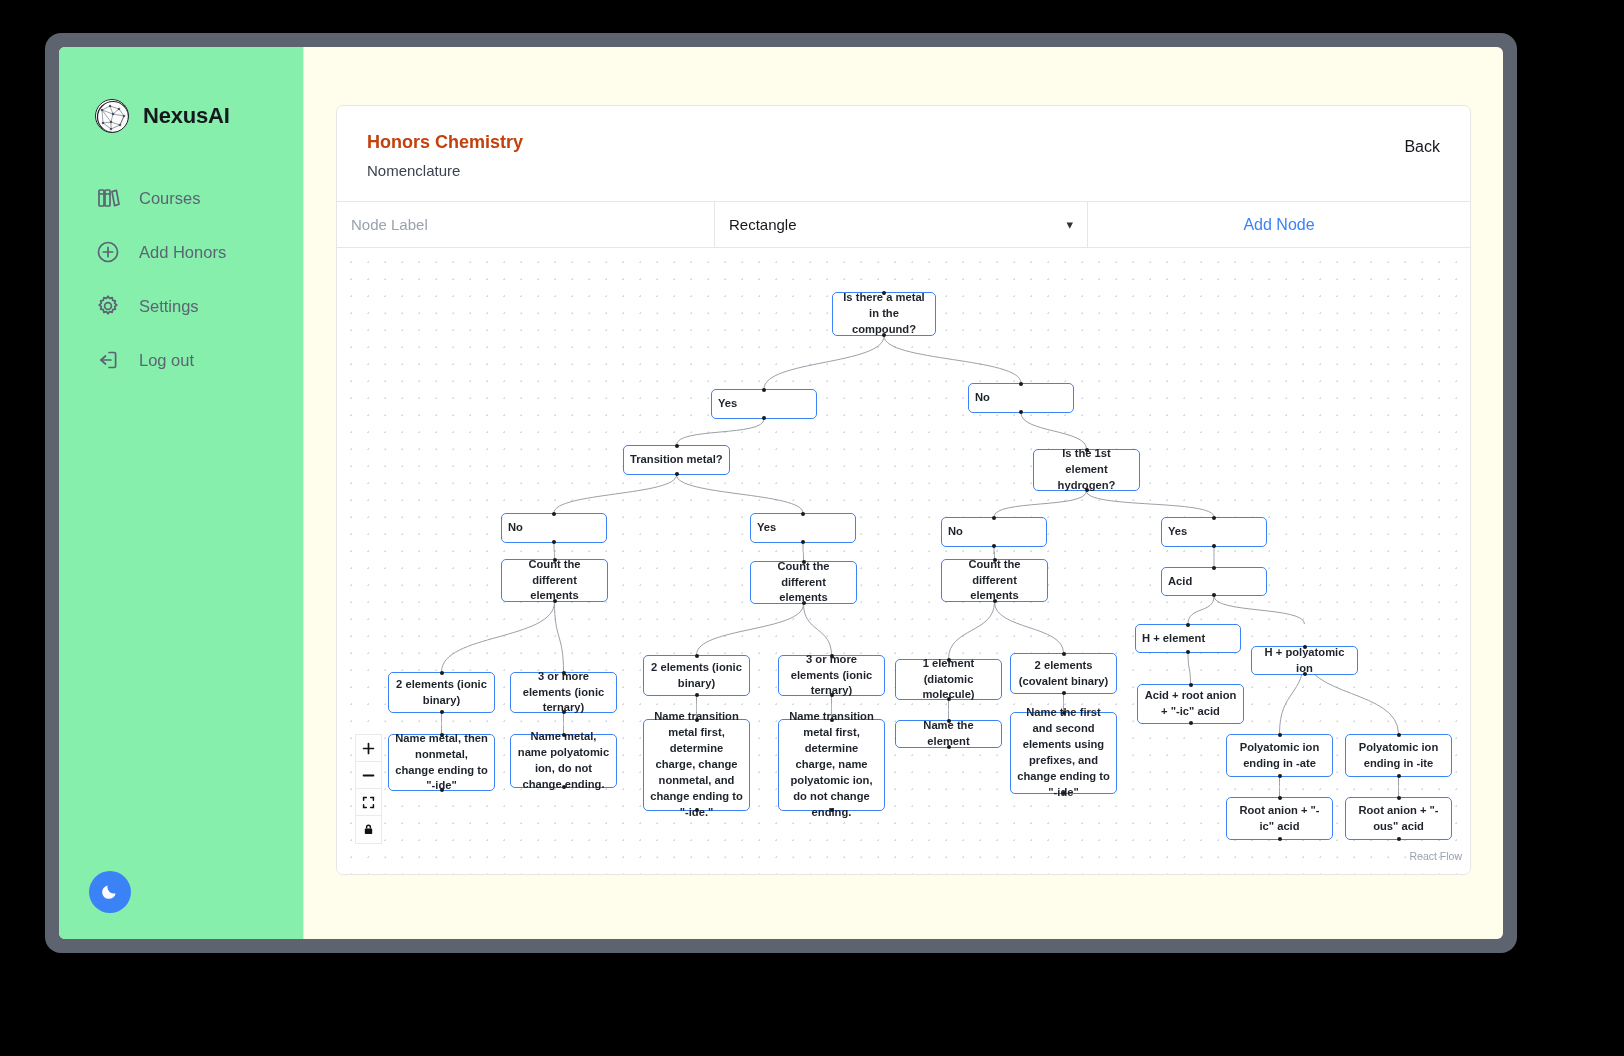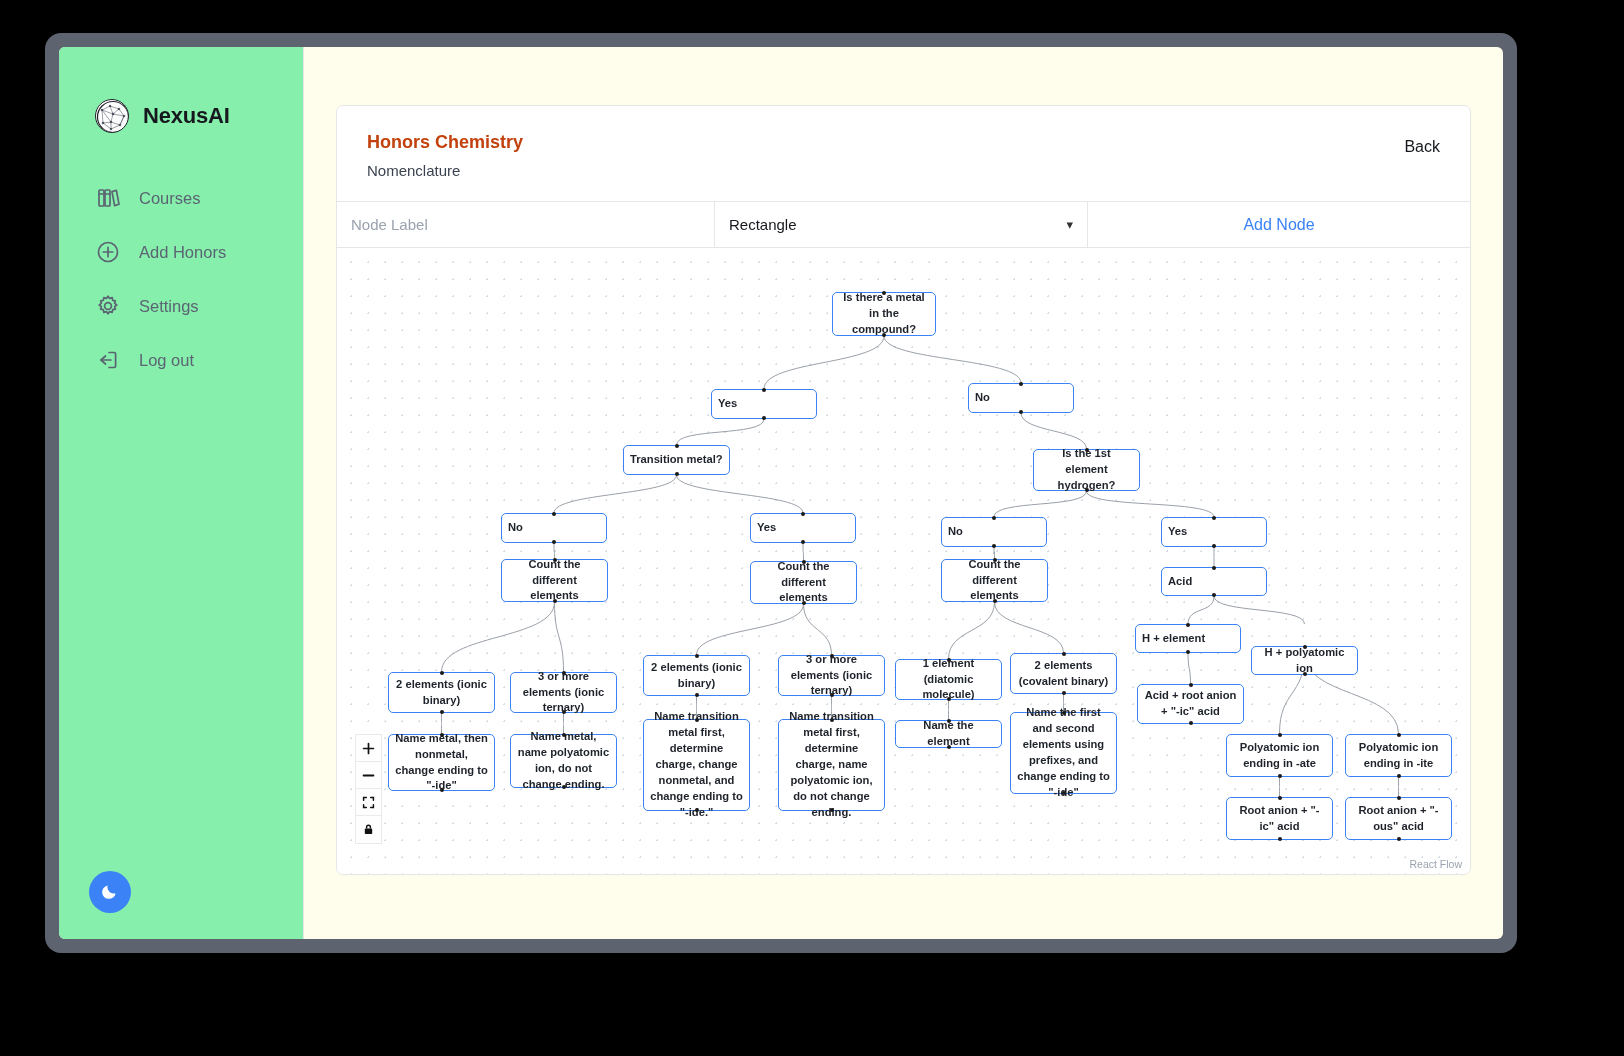--- a/index.html
+++ b/index.html
@@ -180,21 +180,21 @@
   }
   #flow-controls button{
     display:block; width:100%; height:27px;
     border:none; border-bottom:1px solid #eaeaea;
     background:#fefefe; cursor:pointer;
     padding:0;
     display:flex;align-items:center;justify-content:center;
   }
   #flow-controls button:last-child{ border-bottom:none; }
   #attribution{
-    position:absolute; right:8px; bottom:4px;
+    position:absolute; right:8px; bottom:12px;
     font-size:10.5px; color:#9aa2ae;
     z-index:5;
   }
 </style>
 </head>
 <body>
 
 <div id="device-frame">
   <div id="app-window">
 

